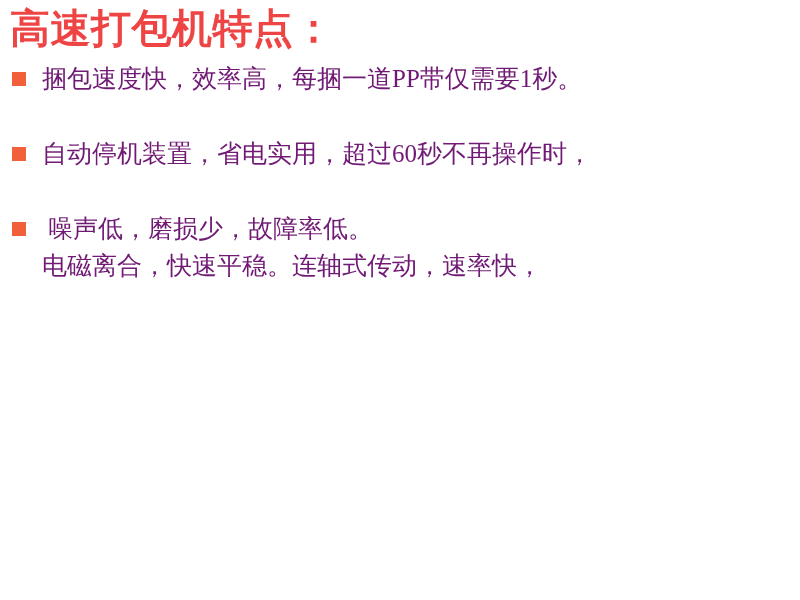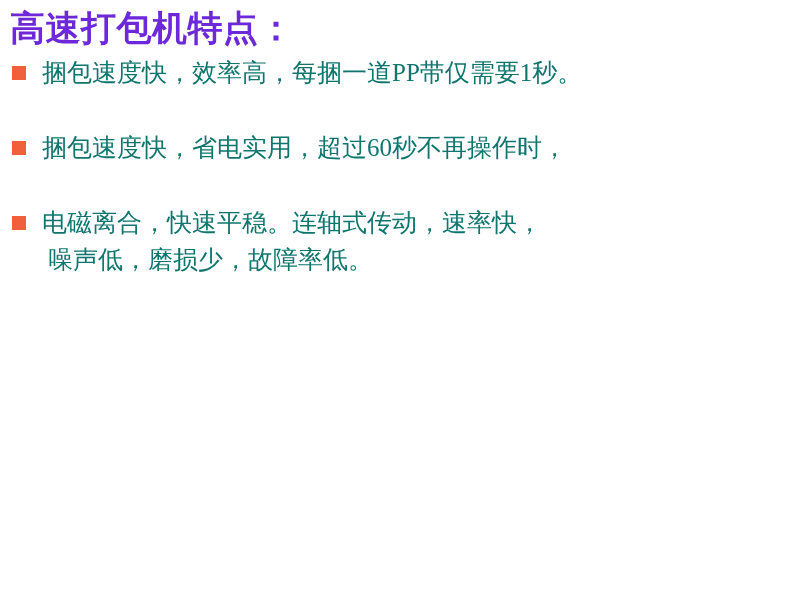--- a/index.html
+++ b/index.html
@@ -14,36 +14,36 @@
     overflow: hidden;
   }
   .slide {
     position: relative;
     width: 800px;
     height: 600px;
     box-sizing: border-box;
     padding: 10px 12px 0 10px;
   }
   .slide-title {
-    color: #6d28d9;
-    font-size: 35px;
+    color: #ef4444;
+    font-size: 40px;
     line-height: 38px;
     font-family: "Liberation Serif", "DejaVu Serif", serif;
     letter-spacing: 0.5px;
-    margin: 0 0 6px 0;
+    margin: 0 0 12px 0;
     white-space: nowrap;
   }
   .bullet-list {
     list-style: none;
     margin: 0;
     padding: 0;
   }
   .bullet-item {
     position: relative;
-    color: #0f766e;
+    color: #701a75;
     font-size: 25px;
     line-height: 37px;
     padding-left: 32px;
     margin-bottom: 38px;
   }
   .bullet-item:last-child {
     margin-bottom: 0;
   }
   .bullet-marker {
     position: absolute;
@@ -72,23 +72,23 @@
   <ul class="bullet-list">
 
     <li class="bullet-item">
       <span class="bullet-marker"></span>
       <span class="bullet-line">捆包速度快，效率高，每捆一道PP带仅需要1秒。</span>
     </li>
 
 
     <li class="bullet-item">
       <span class="bullet-marker"></span>
-      <span class="bullet-line">捆包速度快，省电实用，超过60秒不再操作时，</span>
+      <span class="bullet-line">自动停机装置，省电实用，超过60秒不再操作时，</span>
     </li>
 
     <li class="bullet-item">
       <span class="bullet-marker"></span>
+      <span class="bullet-line indent">噪声低，磨损少，故障率低。</span>
       <span class="bullet-line">电磁离合，快速平稳。连轴式传动，速率快，</span>
-      <span class="bullet-line indent">噪声低，磨损少，故障率低。</span>
     </li>
 
   </ul>
 </div>
 
 </body></html>

